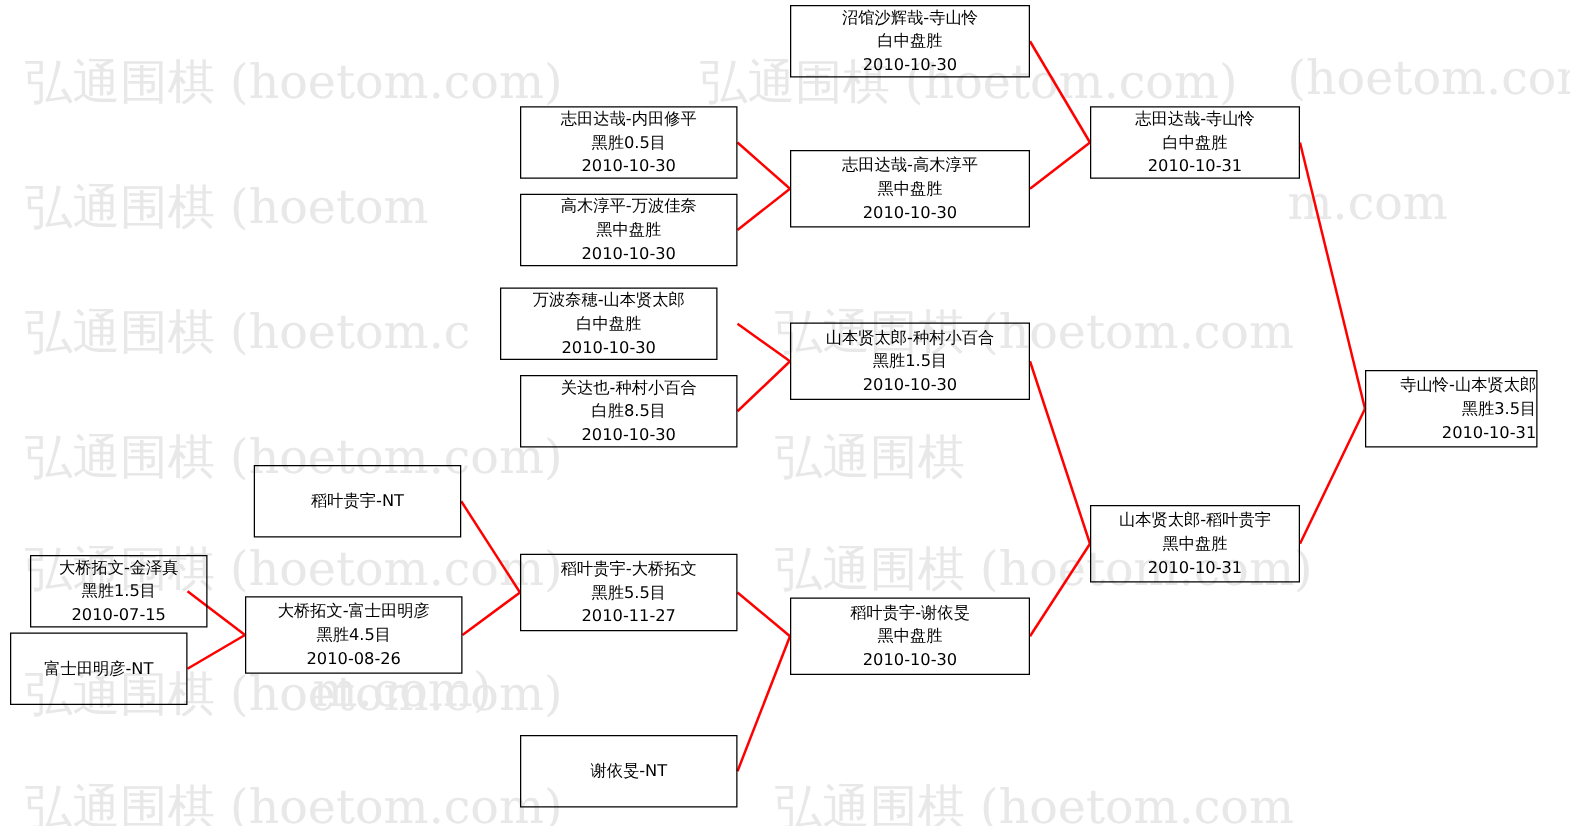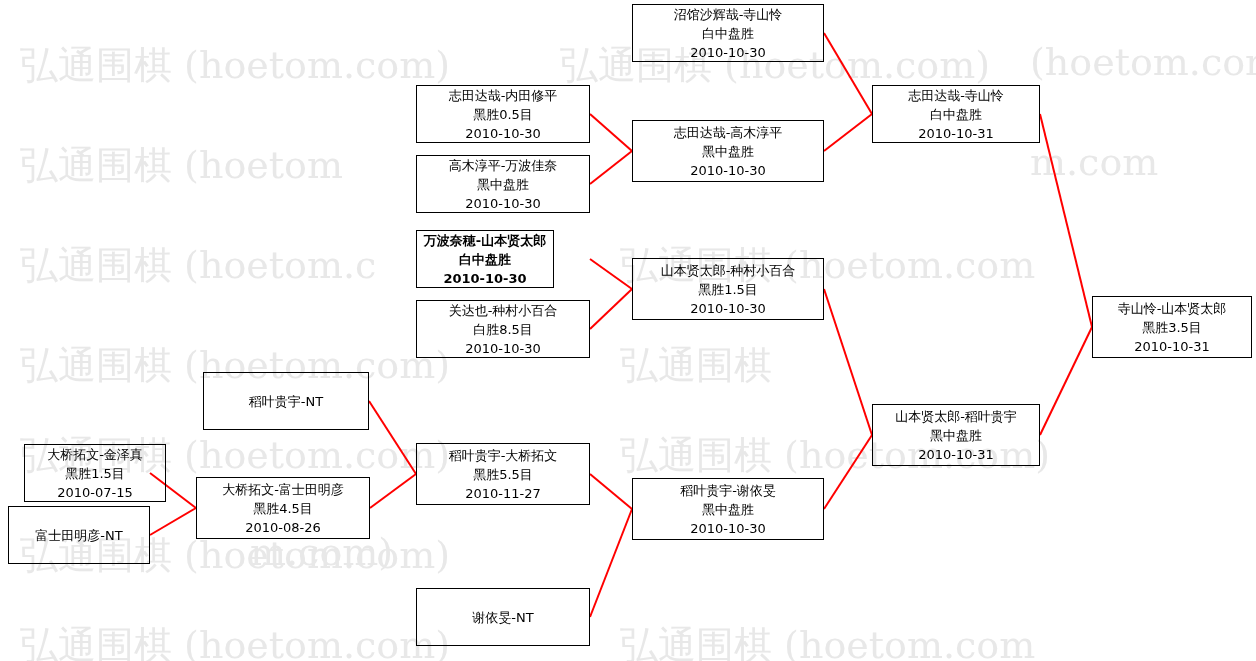--- a/index.html
+++ b/index.html
@@ -81,36 +81,36 @@
     <div class="node" style="left: 632px; top: 120px; width: 192px; height: 62px; border-color: rgb(0, 0, 0);">
       <div class="ln"><span class="red">志田达哉</span><span>-</span><span class="blk">高木淳平</span></div>
       <div class="ln">黑中盘胜</div>
       <div class="ln">2010-10-30</div>
     </div>
     <div class="node" style="left: 872px; top: 85px; width: 168px; height: 58px; border-color: rgb(0, 0, 0);">
       <div class="ln"><span class="blk">志田达哉</span><span>-</span><span class="red">寺山怜</span></div>
       <div class="ln">白中盘胜</div>
       <div class="ln">2010-10-31</div>
     </div>
-    <div class="node" style="left: 416px; top: 230px; width: 138px; height: 58px; border-color: rgb(0, 0, 0); font-weight: bold;">
+    <div class="node" style="left: 400px; top: 230px; width: 174px; height: 58px; border-color: rgb(0, 0, 0);">
       <div class="ln"><span class="blk">万波奈穂</span><span>-</span><span class="red">山本贤太郎</span></div>
       <div class="ln">白中盘胜</div>
       <div class="ln">2010-10-30</div>
     </div>
     <div class="node" style="left: 416px; top: 300px; width: 174px; height: 58px; border-color: rgb(0, 0, 0);">
       <div class="ln"><span class="blk">关达也</span><span>-</span><span class="red">种村小百合</span></div>
       <div class="ln">白胜8.5目</div>
       <div class="ln">2010-10-30</div>
     </div>
     <div class="node" style="left: 632px; top: 258px; width: 192px; height: 62px; border-color: rgb(0, 0, 0);">
       <div class="ln"><span class="red">山本贤太郎</span><span>-</span><span class="blk">种村小百合</span></div>
       <div class="ln">黑胜1.5目</div>
       <div class="ln">2010-10-30</div>
     </div>
-    <div class="node" style="left: 1092px; top: 296px; width: 160px; height: 62px; border-color: rgb(0, 0, 0);">
+    <div class="node" style="left: 1092px; top: 296px; width: 138px; height: 62px; border-color: rgb(0, 0, 0); align-items: flex-end;">
       <div class="ln"><span class="red">寺山怜</span><span>-</span><span class="blk">山本贤太郎</span></div>
       <div class="ln">黑胜3.5目</div>
       <div class="ln">2010-10-31</div>
     </div>
     <div class="node" style="left: 203px; top: 372px; width: 166px; height: 58px; border-color: rgb(0, 0, 0);">
       <div class="ln"><span class="red">稻叶贵宇</span><span>-</span><span class="blk">NT</span></div>
     </div>
     <div class="node" style="left: 8px; top: 444px; width: 142px; height: 58px; border-color: rgb(0, 0, 0); margin-left: 16px;">
       <div class="ln"><span class="red">大桥拓文</span><span>-</span><span class="blk">金泽真</span></div>
       <div class="ln">黑胜1.5目</div>

